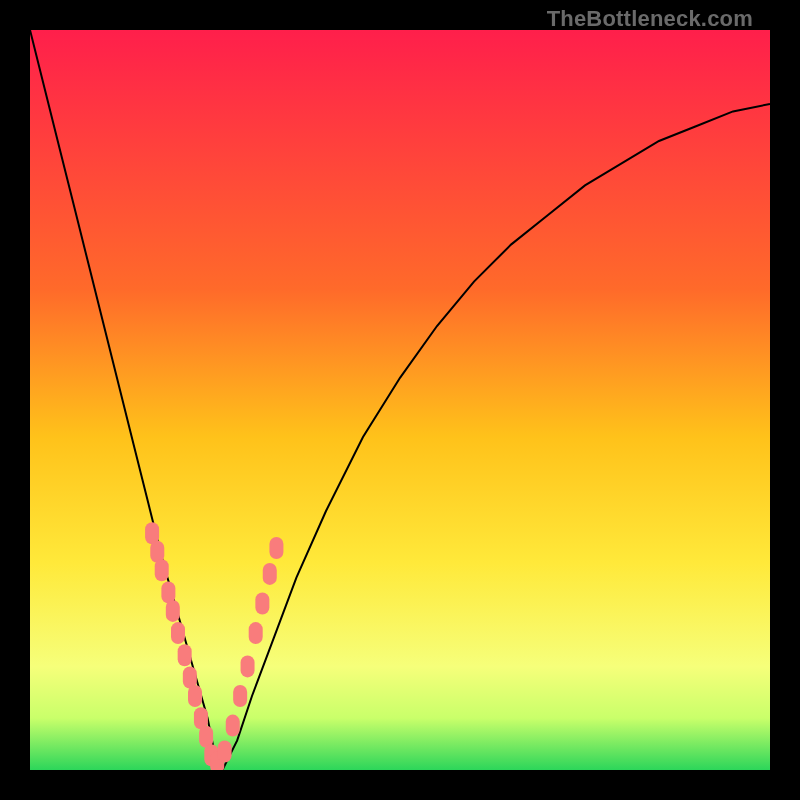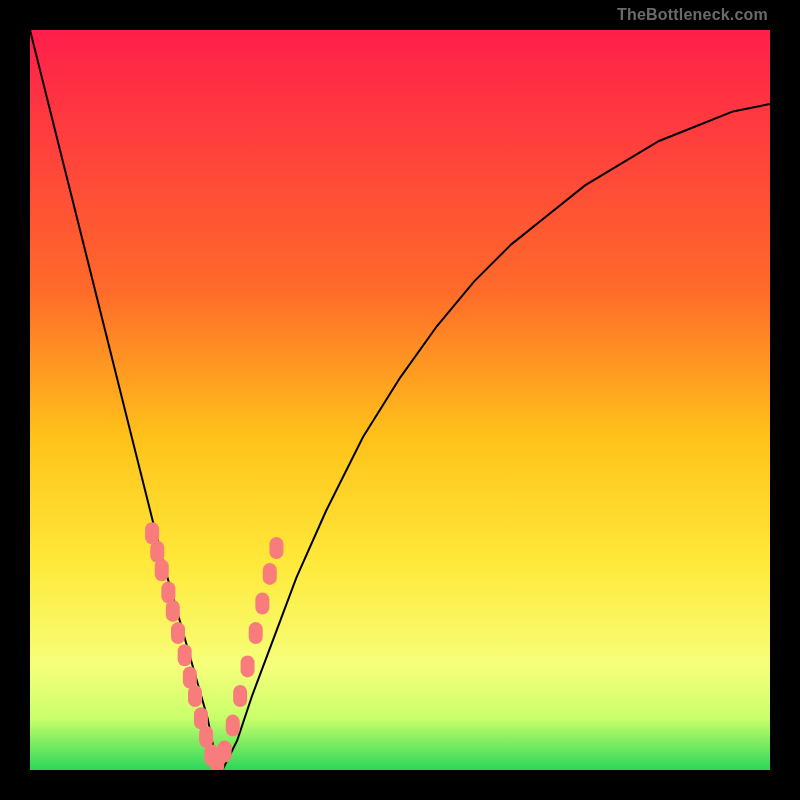--- a/index.html
+++ b/index.html
@@ -23,22 +23,22 @@
   .plot-area {
     position: absolute;
     left: 0;
     top: 0;
     width: 100%;
     height: 100%;
   }
   .watermark {
     position: absolute;
     top: 6px;
-    right: 32px;
-    font-size: 16px;
+    right: 47px;
+    font-size: 22px;
     font-weight: 600;
     color: #6a6a6a;
     letter-spacing: 0.2px;
     user-select: none;
   }
   svg { display: block; }
 </style>
 </head>
 <body>
 

